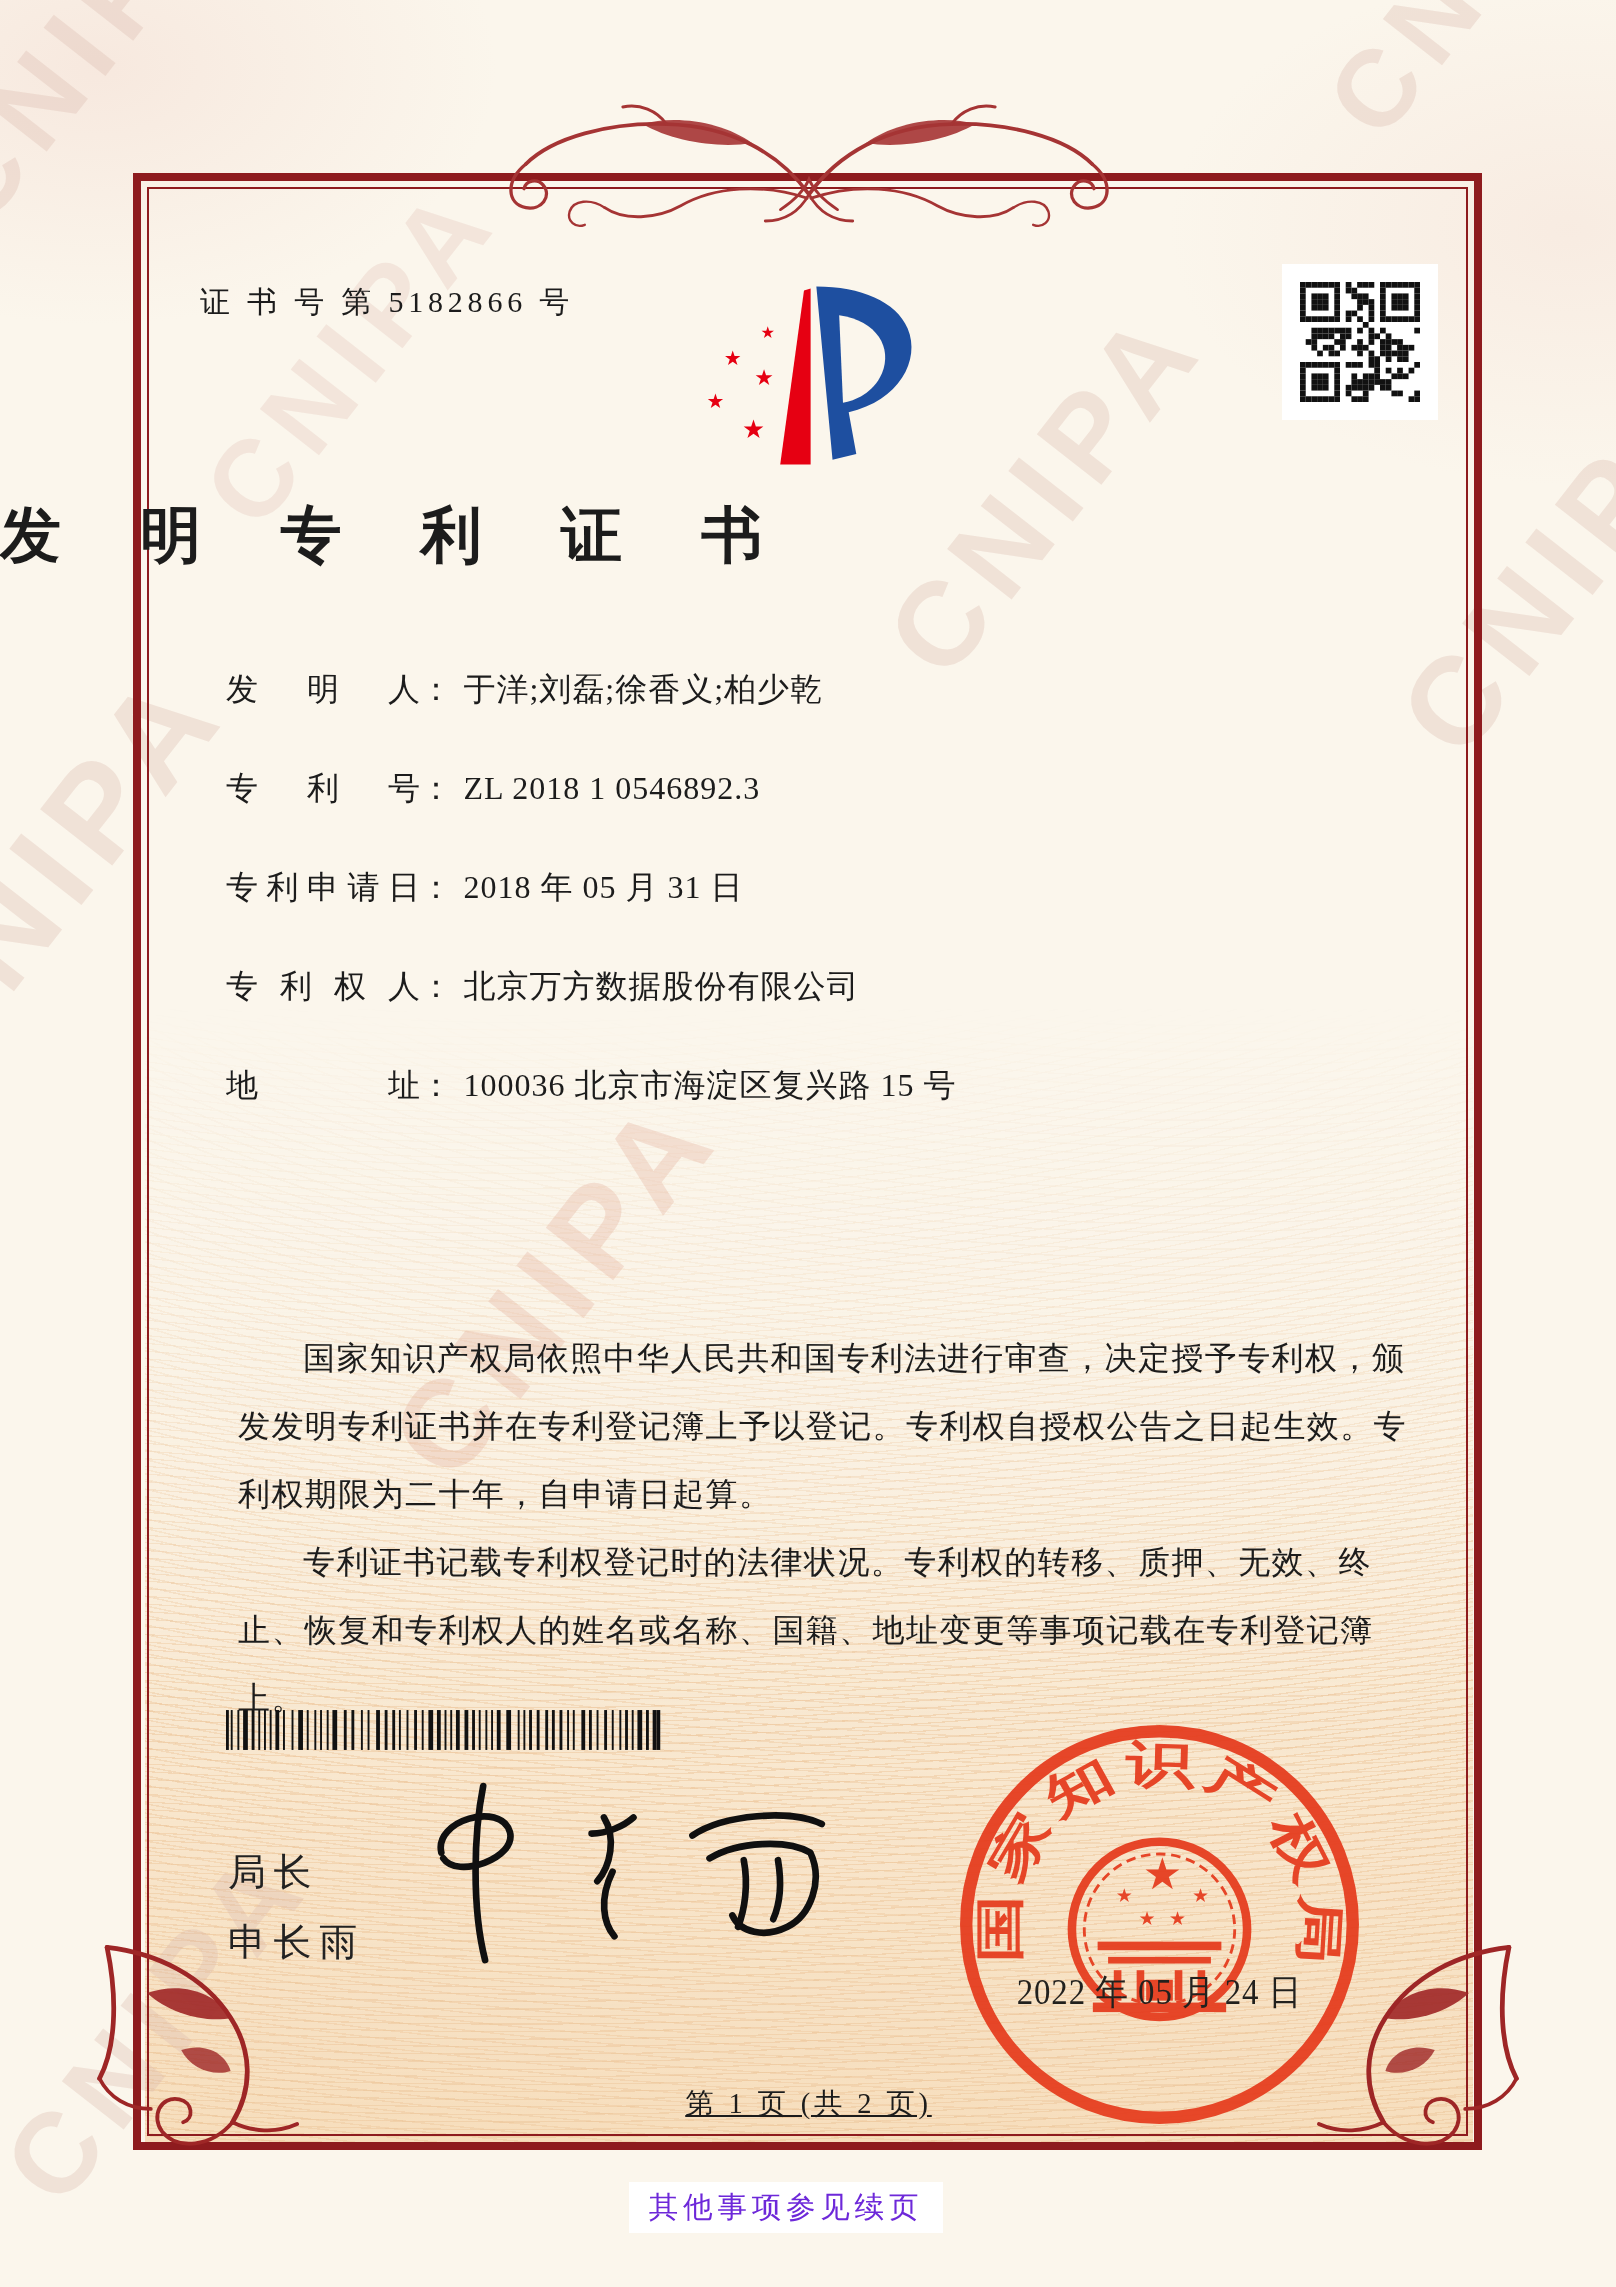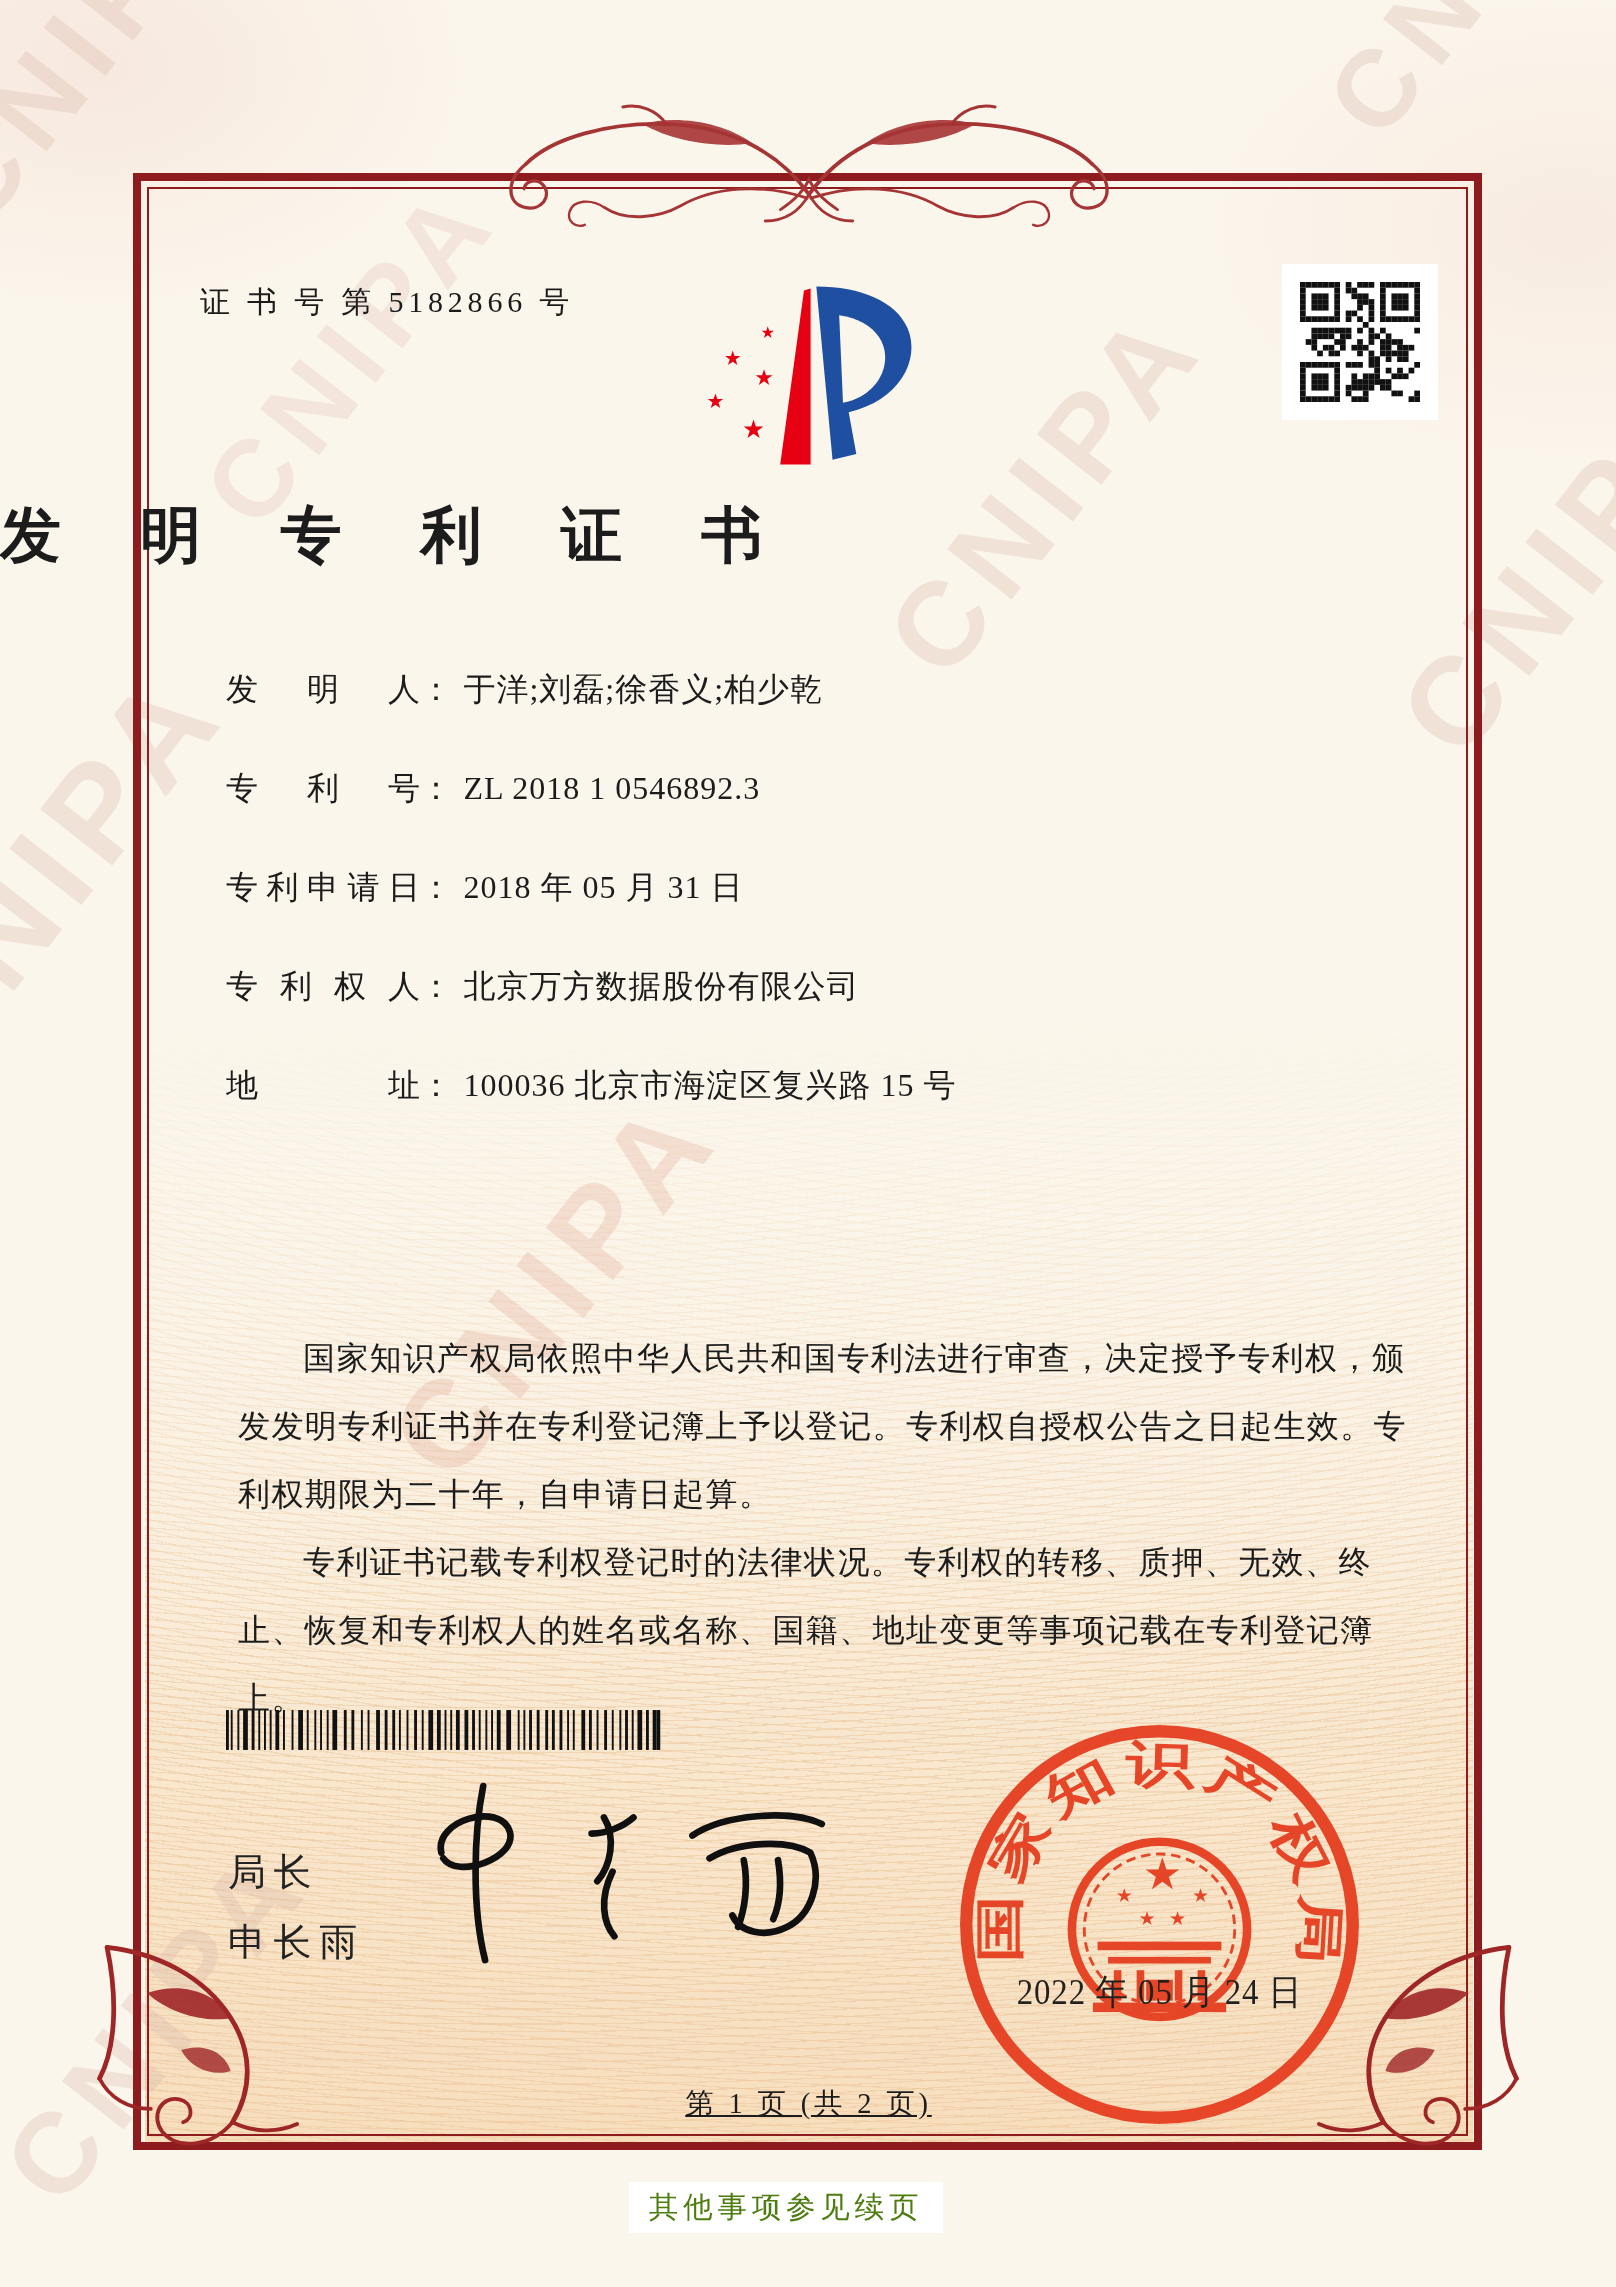--- a/index.html
+++ b/index.html
@@ -50,21 +50,21 @@
   .officer-title{position:absolute;left:228px;top:1847px;font-size:38px;letter-spacing:7.6px;
         font-family:"Liberation Sans","DejaVu Sans",sans-serif;color:#222;z-index:4;}
   .officer-name{position:absolute;left:228px;top:1917px;font-size:38px;letter-spacing:7.6px;
         font-family:"Liberation Sans","DejaVu Sans",sans-serif;color:#222;z-index:4;}
   .signature{position:absolute;left:409px;top:1765px;z-index:4;}
   .seal{position:absolute;left:931px;top:1696px;z-index:6;}
   .page-info{position:absolute;left:0;top:2085px;width:100%;text-align:center;
              font-size:28.5px;letter-spacing:3.8px;z-index:4;text-decoration:underline;}
   .note-box{position:absolute;left:629px;top:2182px;width:314px;height:51px;background:#ffffff;
             display:flex;align-items:center;justify-content:center;font-size:29.5px;
-            letter-spacing:4.8px;color:#4d7c0f;z-index:4;}
+            letter-spacing:4.8px;color:#6d28d9;z-index:4;}
 </style>
 </head>
 <body>
 
 <div class="page">
 
   <div class="waves"></div>
 
   <div class="wm" style="left:-48px;top:143px;font-size:114px;">CNIPA</div>
   <div class="wm" style="left:1351px;top:57px;font-size:109px;">CNIPA</div>

